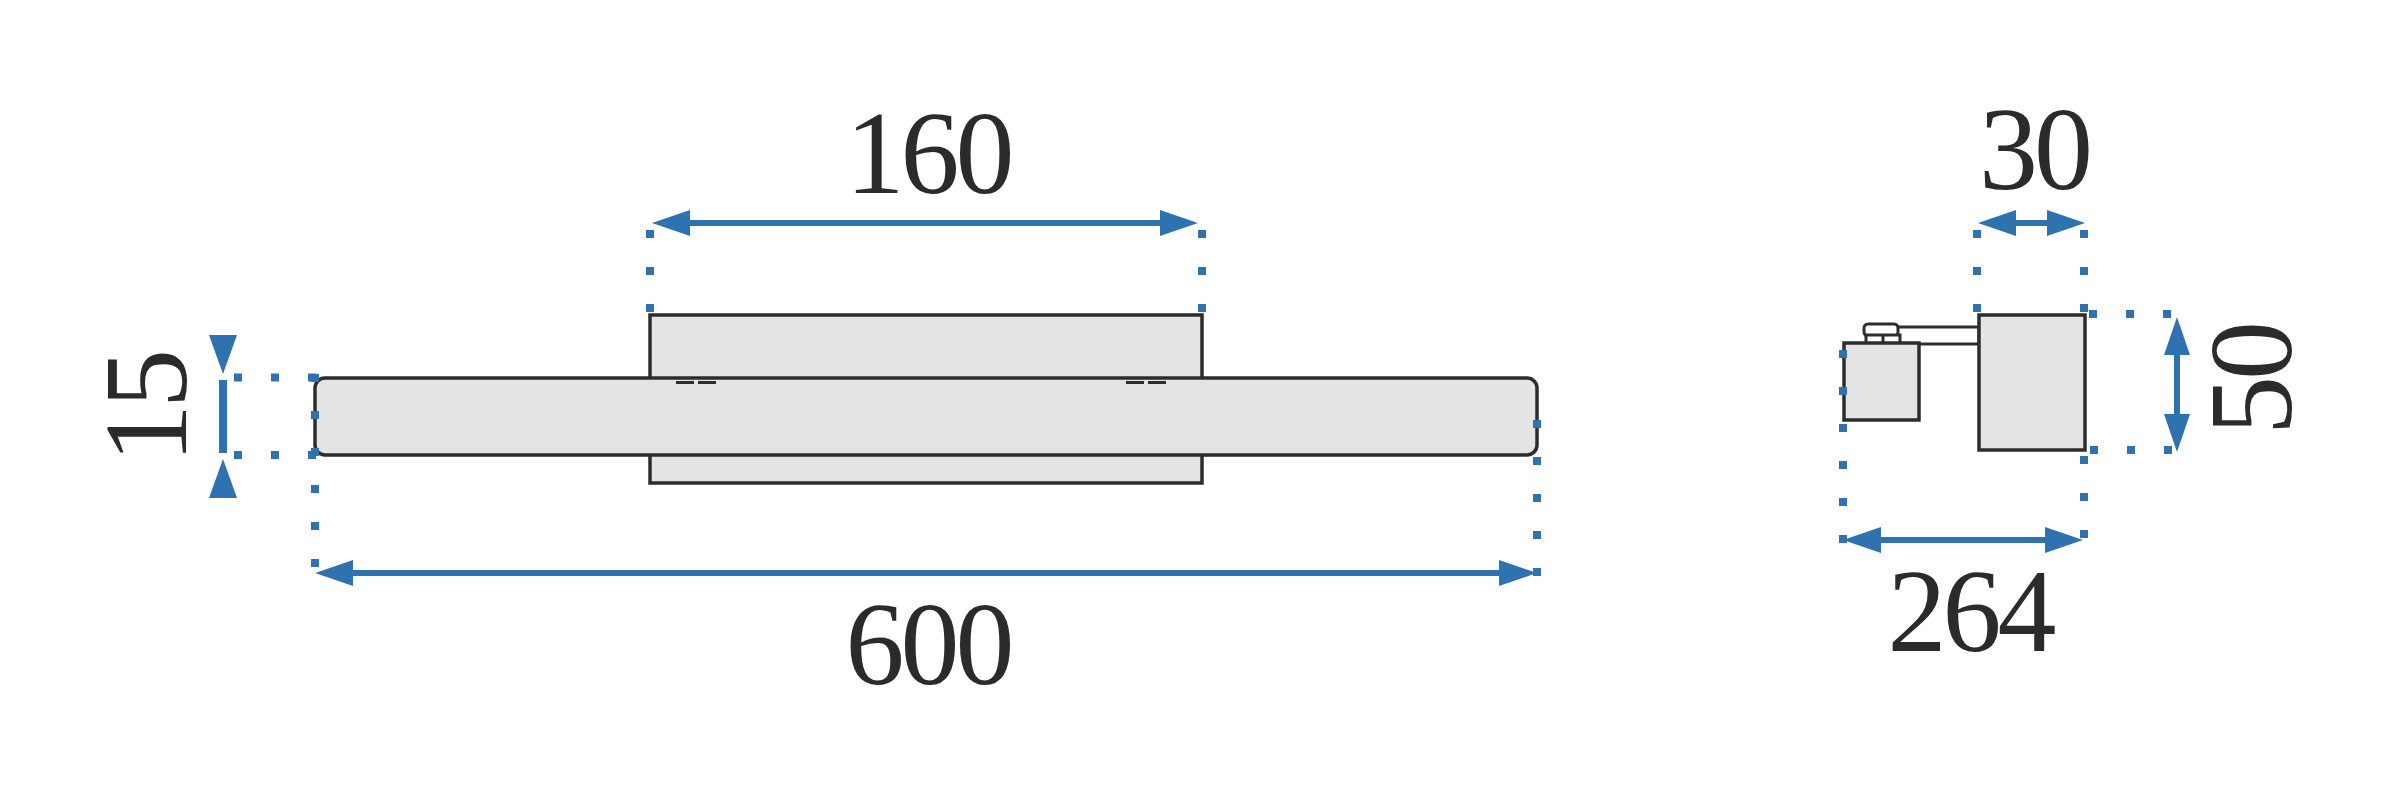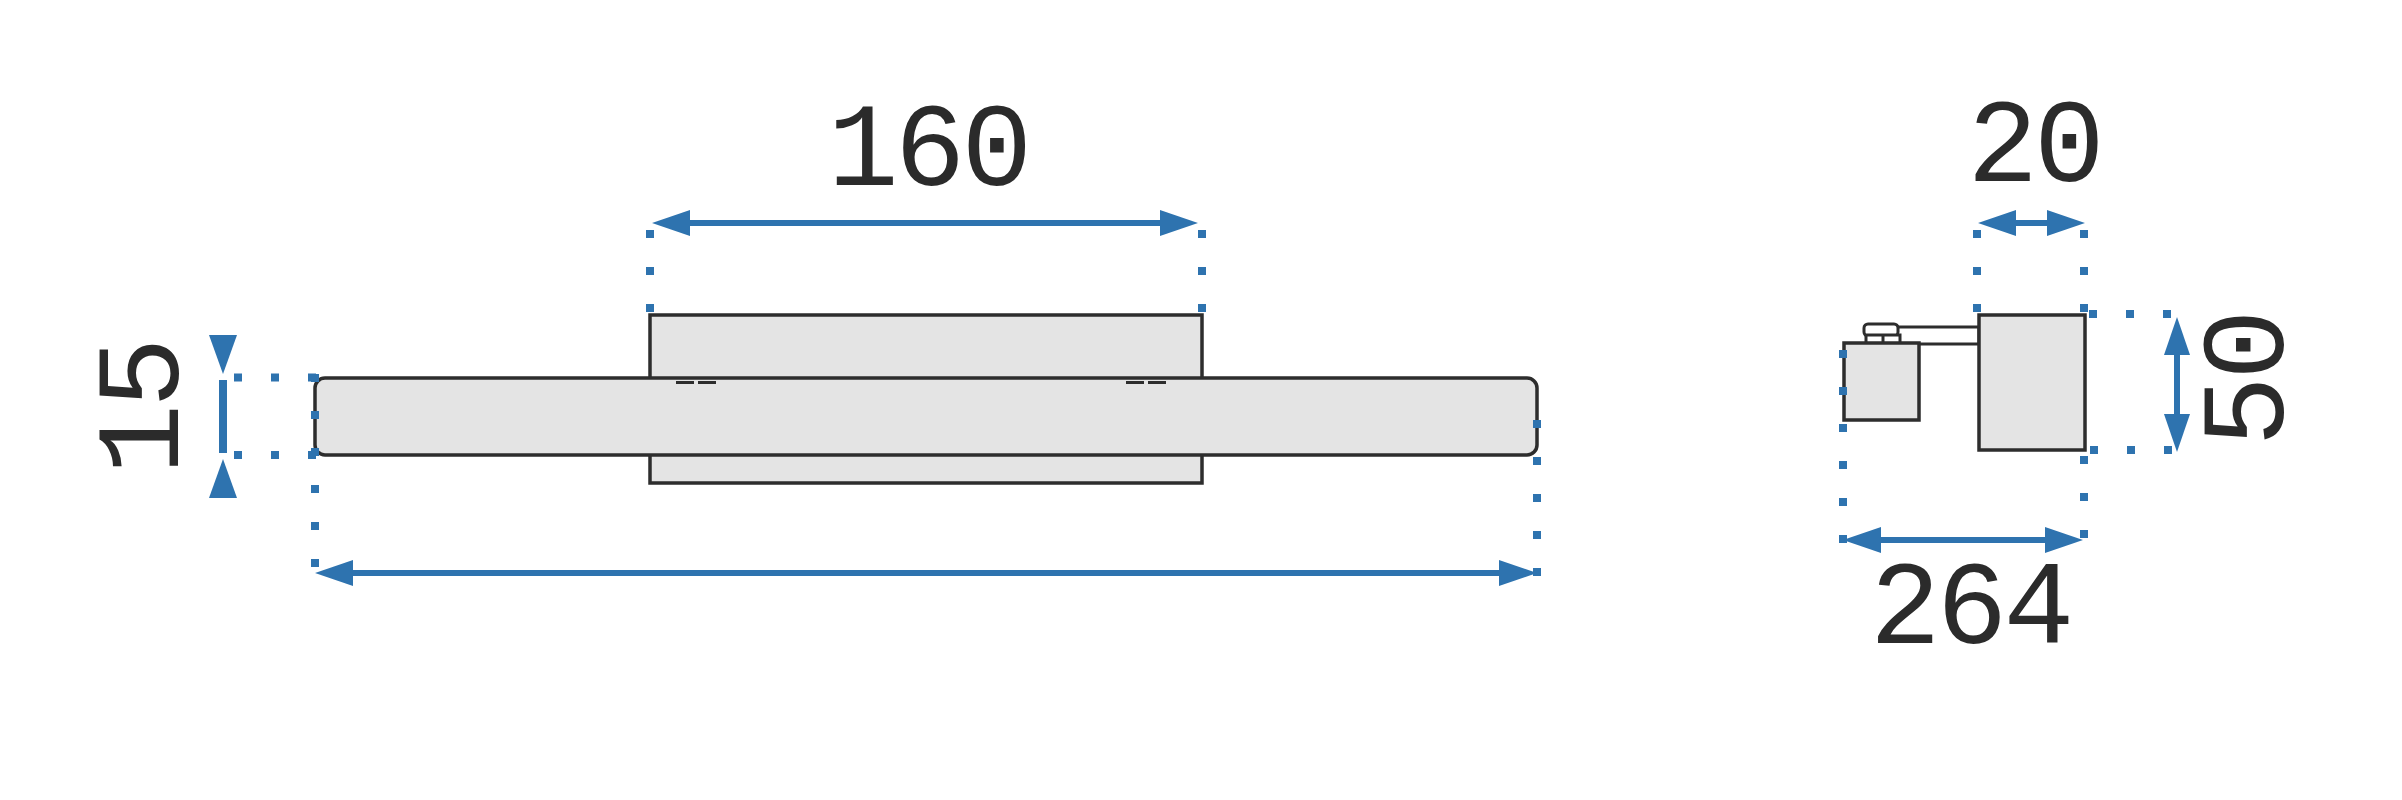--- a/index.html
+++ b/index.html
@@ -9,21 +9,21 @@
     --arm_fill:#FFFFFF;
     --label_color:#2B2B2B;
     --canvas_bg:#FFFFFF;
   }
   html,body{margin:0;padding:0;background:var(--canvas_bg);}
   .canvas{
     position:relative;
     width:2402px;height:800px;
     background:var(--canvas_bg);
     overflow:hidden;
-    font-family:Liberation Mono, monospace;
+    font-family:Liberation Serif, serif;
   }
   .linework{position:absolute;left:0;top:0;width:2402px;height:800px;}
   
   .shape{fill:var(--shape_fill);stroke:var(--shape_stroke);stroke-width:3.5;}
   .armfill{fill:var(--arm_fill);stroke-width:3;}
   .edge{stroke:var(--shape_stroke);stroke-width:3;}
   .tick{stroke:var(--shape_stroke);stroke-width:3;}
   
   .dim{stroke:var(--accent);stroke-width:6;}
   .dim15{stroke:var(--accent);stroke-width:8;}
@@ -111,20 +111,21 @@
       <line class="dim" x1="1875" y1="540" x2="2052" y2="540"></line>
       <polygon class="head" points="1843,540 1881,527 1881,553"></polygon>
       <polygon class="head" points="2083,540 2045,527 2045,553"></polygon>
     </g>
   </svg>
 
   <div class="dim-label" style="left:928px;top:154px">160</div>
 
   <div class="dim-label rot" style="left:147px;top:408px">15</div>
 
+  <div class="dim-label" style="left:928px;top:645px">600</div>
 
-  <div class="dim-label" style="left:2034px;top:150px">20</div>
+  <div class="dim-label" style="left:2034px;top:150px">30</div>
 
   <div class="dim-label rot" style="left:2252px;top:380px">50</div>
 
   <div class="dim-label" style="left:1970px;top:612px">264</div>
 
 </div>
 
 </body></html>

